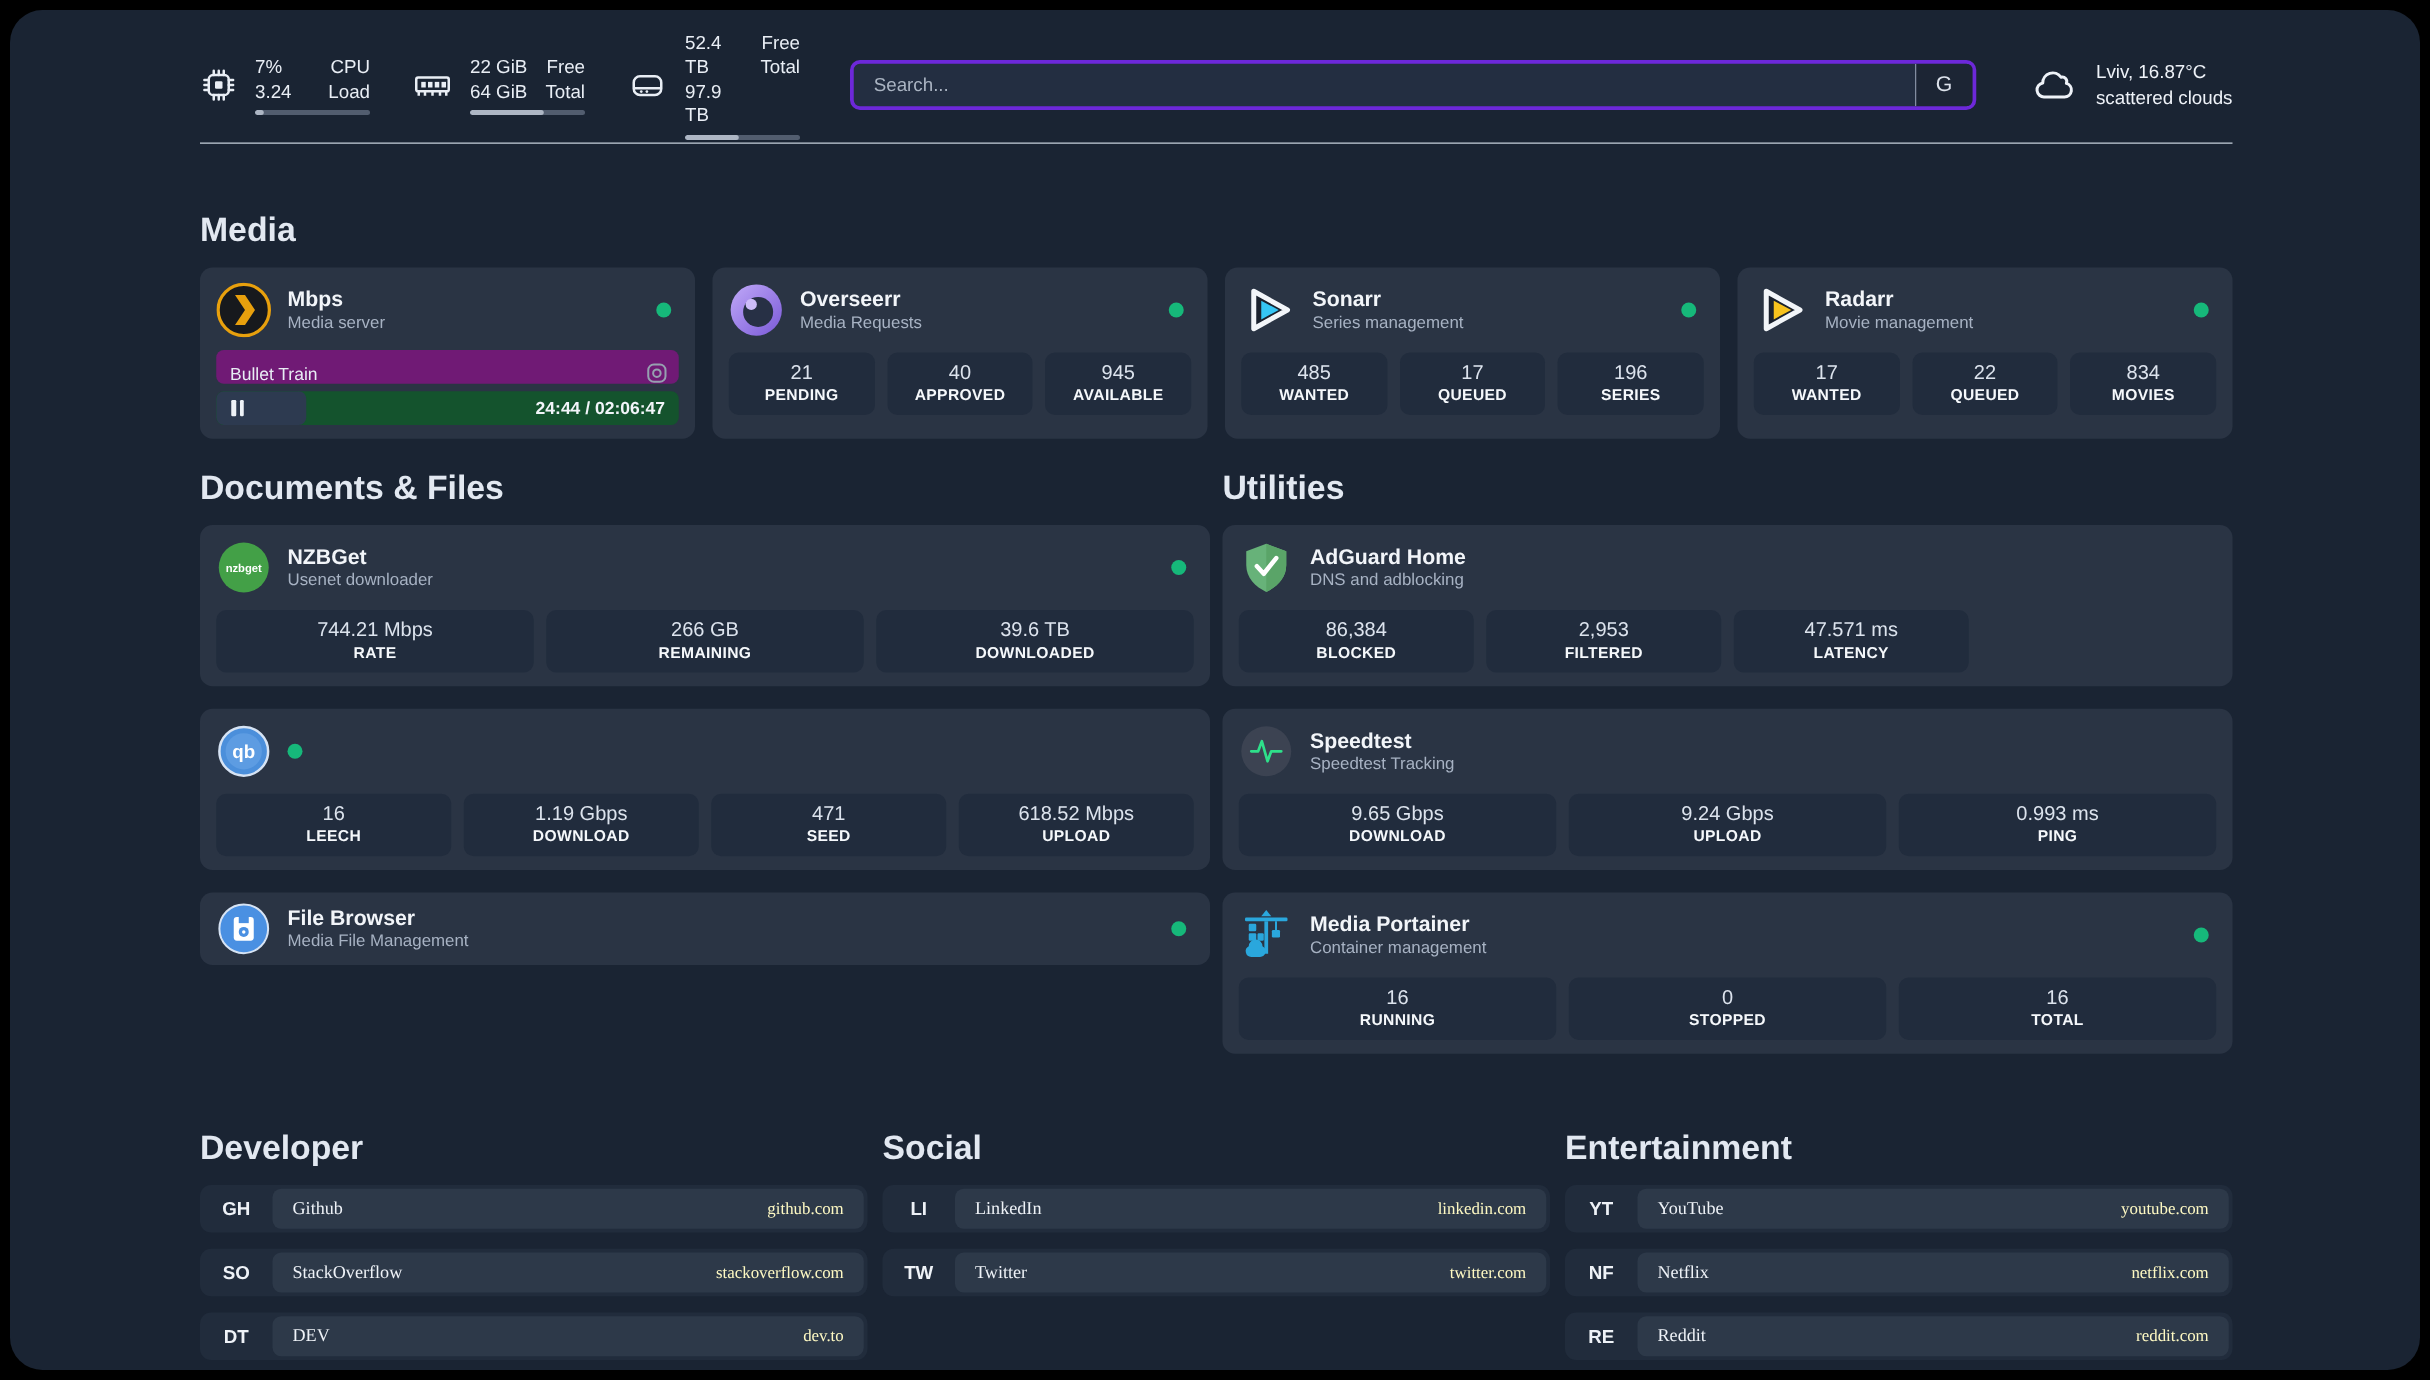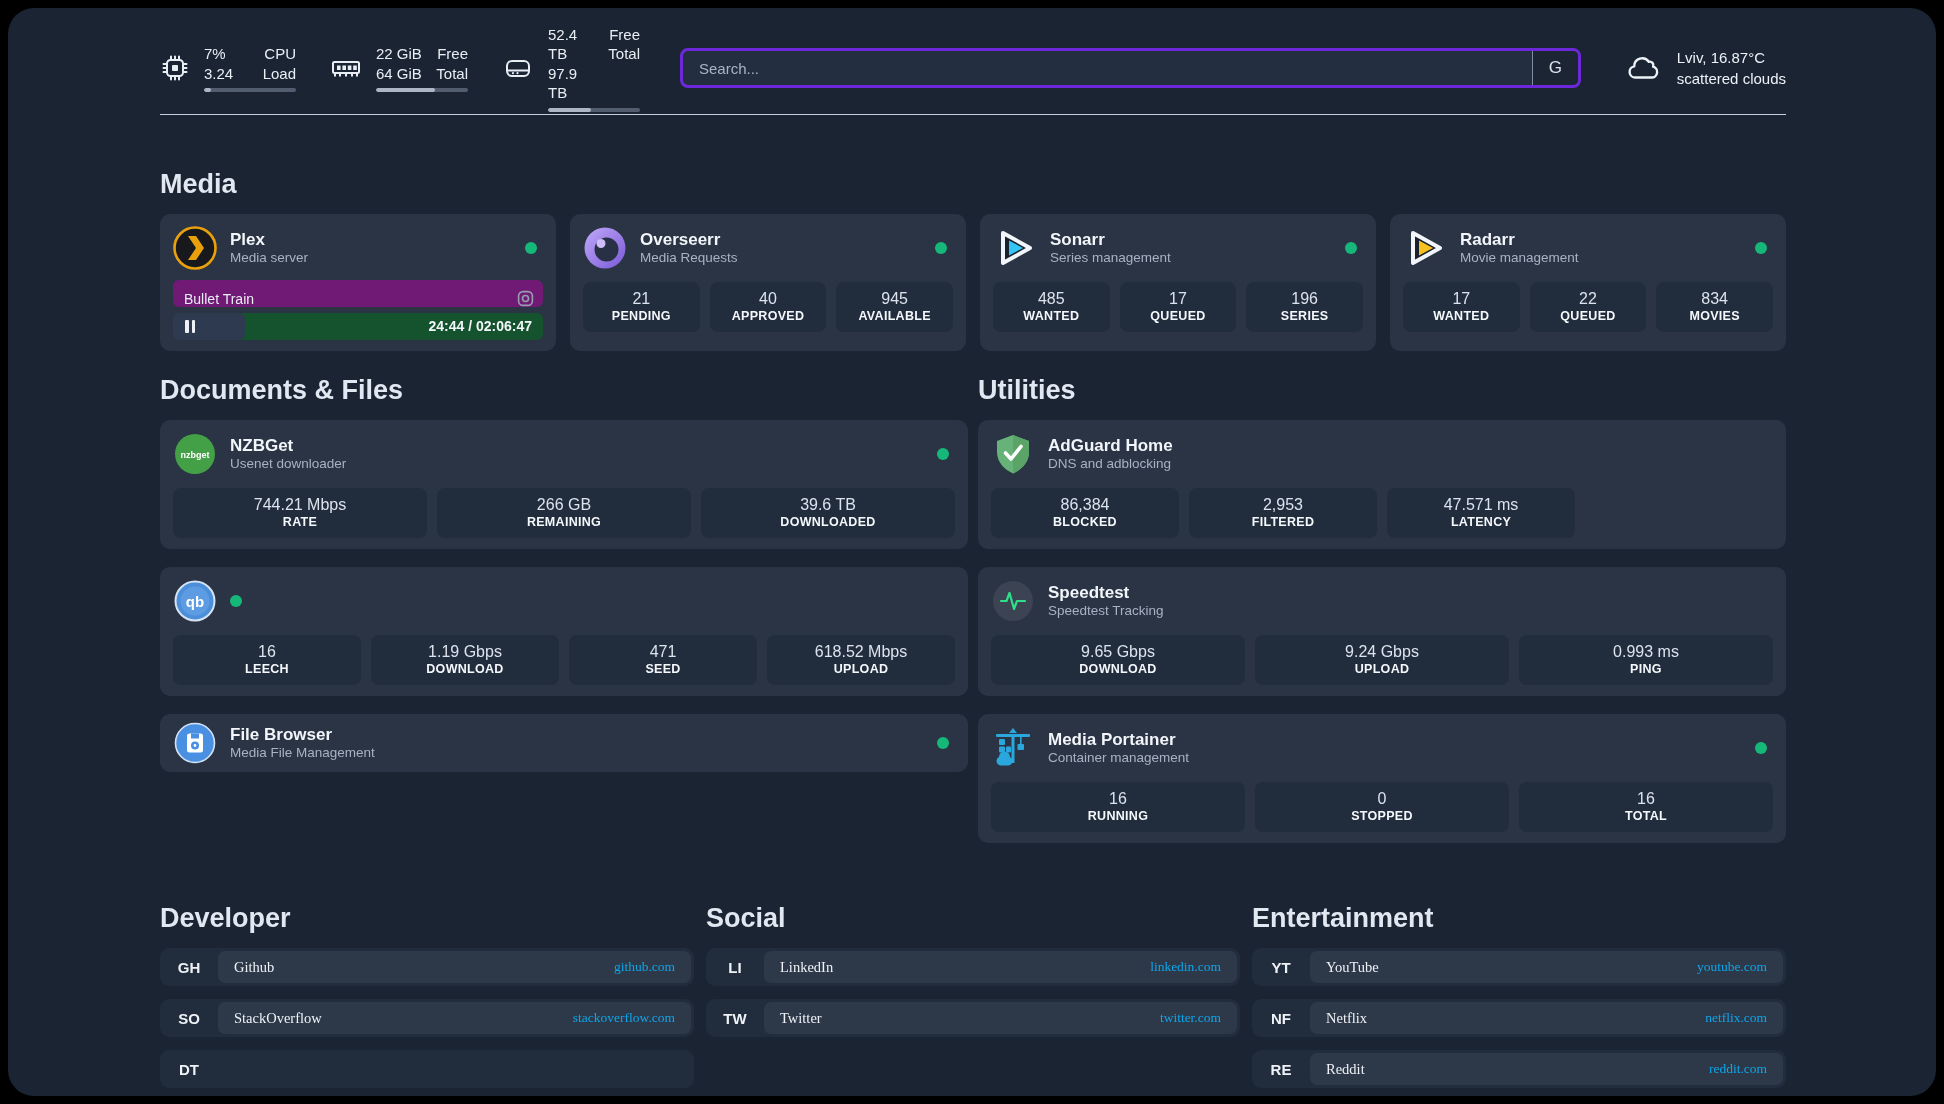--- a/index.html
+++ b/index.html
@@ -74,21 +74,21 @@
   
   .threecol { display:grid; grid-template-columns:repeat(3,1fr); gap:12px; margin-top:42px; }
   .threecol h2 { margin-bottom:14px; }
   .bm-row { display:flex; align-items:stretch; height:38px; background:#212c3c; border-radius:9px;
             margin-bottom:13px; cursor:pointer; }
   .bm-abbr { width:58px; display:flex; align-items:center; justify-content:center; font-size:15px;
              font-weight:600; color:#eef2f7; flex:none; }
   .bm-body { flex:1; margin:3px 3px 3px 0; background:#2d3949; border-radius:7px; display:flex;
              align-items:center; justify-content:space-between; padding:0 16px;font-family:Liberation Serif, serif; }
   .bm-name { font-size:14.5px; color:#eef2f7; }
-  .bm-url { font-size:13.5px; color:#0ea5e9; }
+  .bm-url { font-size:13.5px; color:#fef9c3; }
 
   svg { display:block; }
 </style>
 </head>
 <body>
 
 <div class="frame">
   <div class="panel">
 
     <div class="topbar">
@@ -200,21 +200,21 @@
 
         <div class="card">
           <div class="card-head">
             <span class="app-icon">
               <svg width="44" height="44" viewBox="0 0 44 44">
                 <circle cx="22" cy="22" r="20.5" fill="#17191d" stroke="#e8a00d" stroke-width="2.6"></circle>
                 <polygon points="15,10 23,10 31,22 23,34 15,34 23,22" fill="#e8a00d"></polygon>
               </svg>
             </span>
             <div class="app-titles">
-              <div class="app-name">Plex</div>
+              <div class="app-name">Mbps</div>
               <div class="app-desc">Media server</div>
             </div>
             <span class="dot"></span>
           </div>
           <div class="player-track">
             <span class="ptitle">Bullet Train</span>
             <span>
               <svg width="17" height="17" viewBox="0 0 17 17" fill="none" stroke="#96a0b0" stroke-width="1.6">
                 <rect x="1.6" y="1.6" width="13.8" height="13.8" rx="4.5"></rect>
                 <circle cx="8.5" cy="8.5" r="3"></circle>
@@ -528,20 +528,24 @@
         </div>
         <div class="bm-row">
           <span class="bm-abbr">SO</span>
           <span class="bm-body">
             <span class="bm-name">StackOverflow</span>
             <span class="bm-url">stackoverflow.com</span>
           </span>
         </div>
         <div class="bm-row">
           <span class="bm-abbr">DT</span>
+          <span class="bm-body">
+            <span class="bm-name">DEV</span>
+            <span class="bm-url">dev.to</span>
+          </span>
         </div>
       </div>
 
       <div>
         <h2 class="sect">Social</h2>
         <div class="bm-row">
           <span class="bm-abbr">LI</span>
           <span class="bm-body">
             <span class="bm-name">LinkedIn</span>
             <span class="bm-url">linkedin.com</span>

